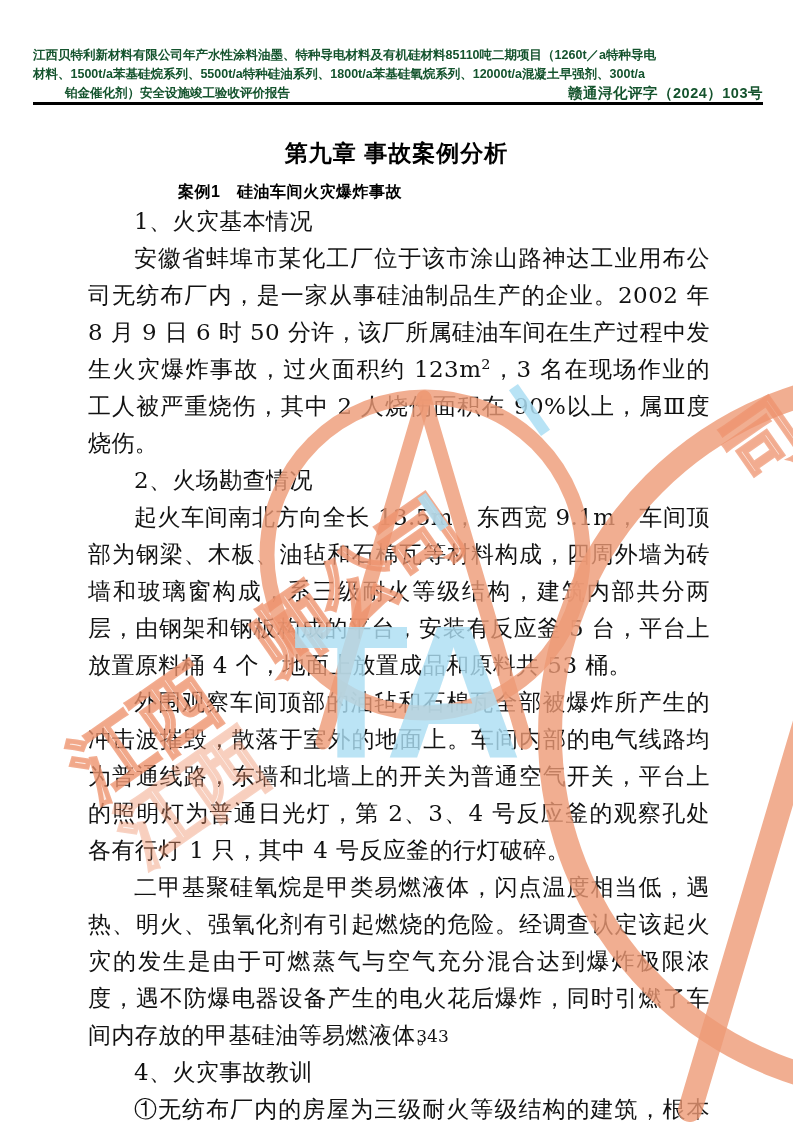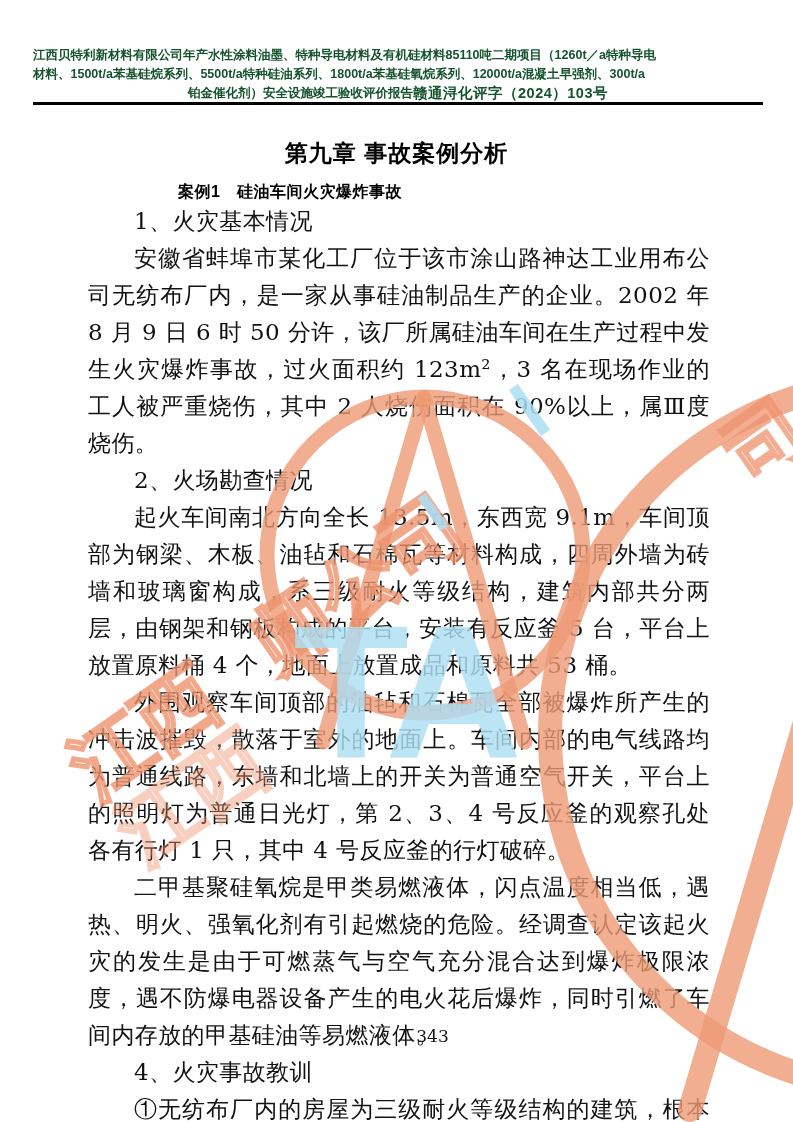--- a/index.html
+++ b/index.html
@@ -5,21 +5,21 @@
   html,body{margin:0;padding:0;}
   body{width:793px;height:1122px;background:#ffffff;overflow:hidden;
        font-family:"DejaVu Serif","Liberation Serif",serif;color:#121212;}
   .page{position:relative;width:793px;height:1122px;background:#fff;}
 
   
   .hdr{position:absolute;left:33px;top:46px;width:730px;
        font-family:"Liberation Sans","DejaVu Sans",sans-serif;
        font-weight:bold;font-size:12.5px;line-height:19px;color:#14532d;}
   .hdr-line{white-space:nowrap;letter-spacing:0;}
-  .hdr-line3{display:flex;justify-content:center;align-items:flex-end;}
+  .hdr-line3{display:flex;justify-content:space-between;align-items:flex-end;margin-left:32px;}
   .doc-number{font-size:14.5px;letter-spacing:.5px;}
   .hdr-rule{position:absolute;left:33px;top:102px;width:730px;height:3px;background:#000;}
 
   
   .chapter-title{position:absolute;left:0;top:138px;width:793px;text-align:center;
        font-family:"Liberation Sans","DejaVu Sans",sans-serif;
        font-weight:bold;font-size:23px;color:#000;letter-spacing:1px;}
   .case-title{position:absolute;left:178px;top:182px;
        font-family:"Liberation Sans","DejaVu Sans",sans-serif;
        font-weight:bold;font-size:16px;color:#000;letter-spacing:.5px;}

